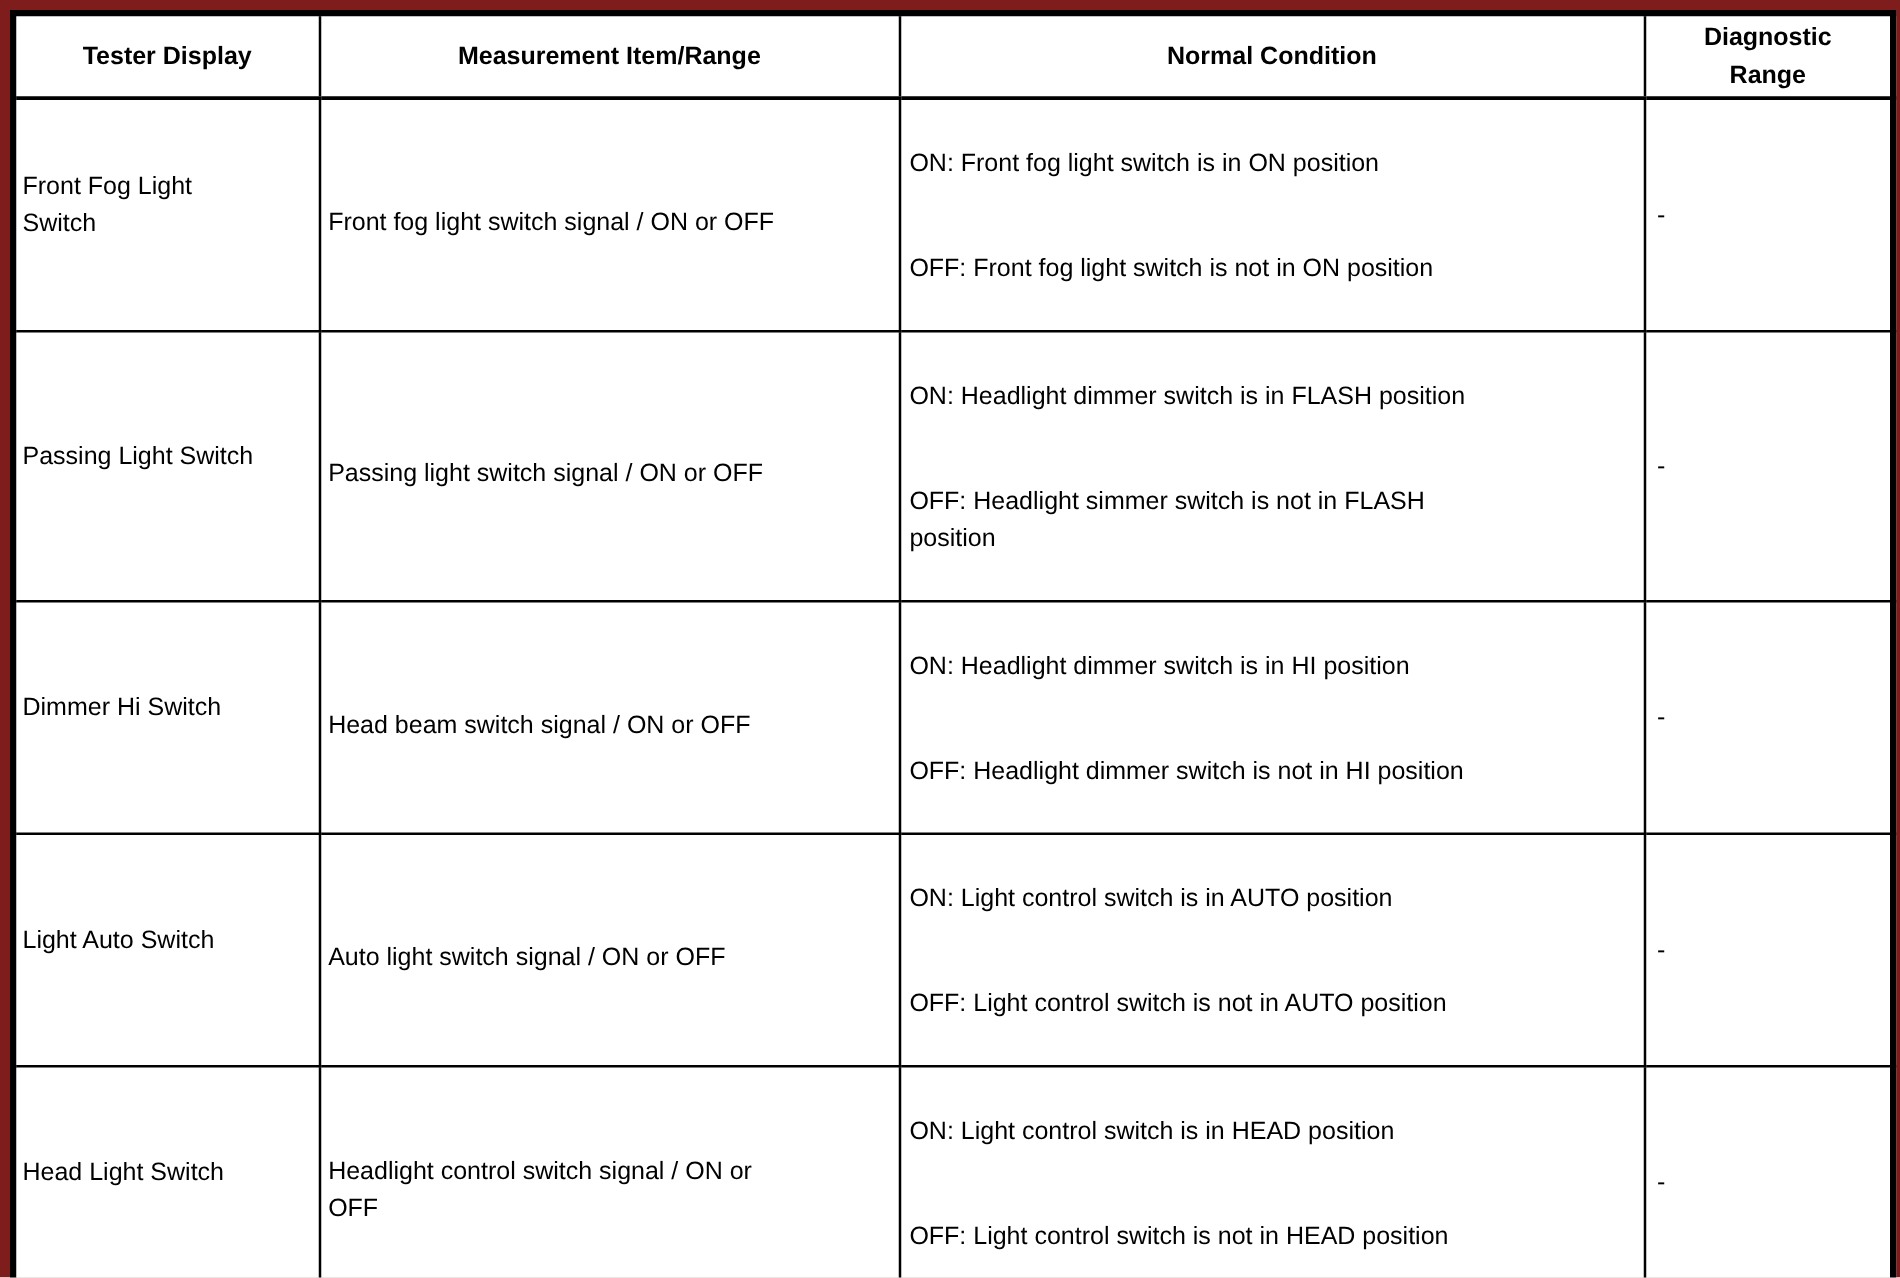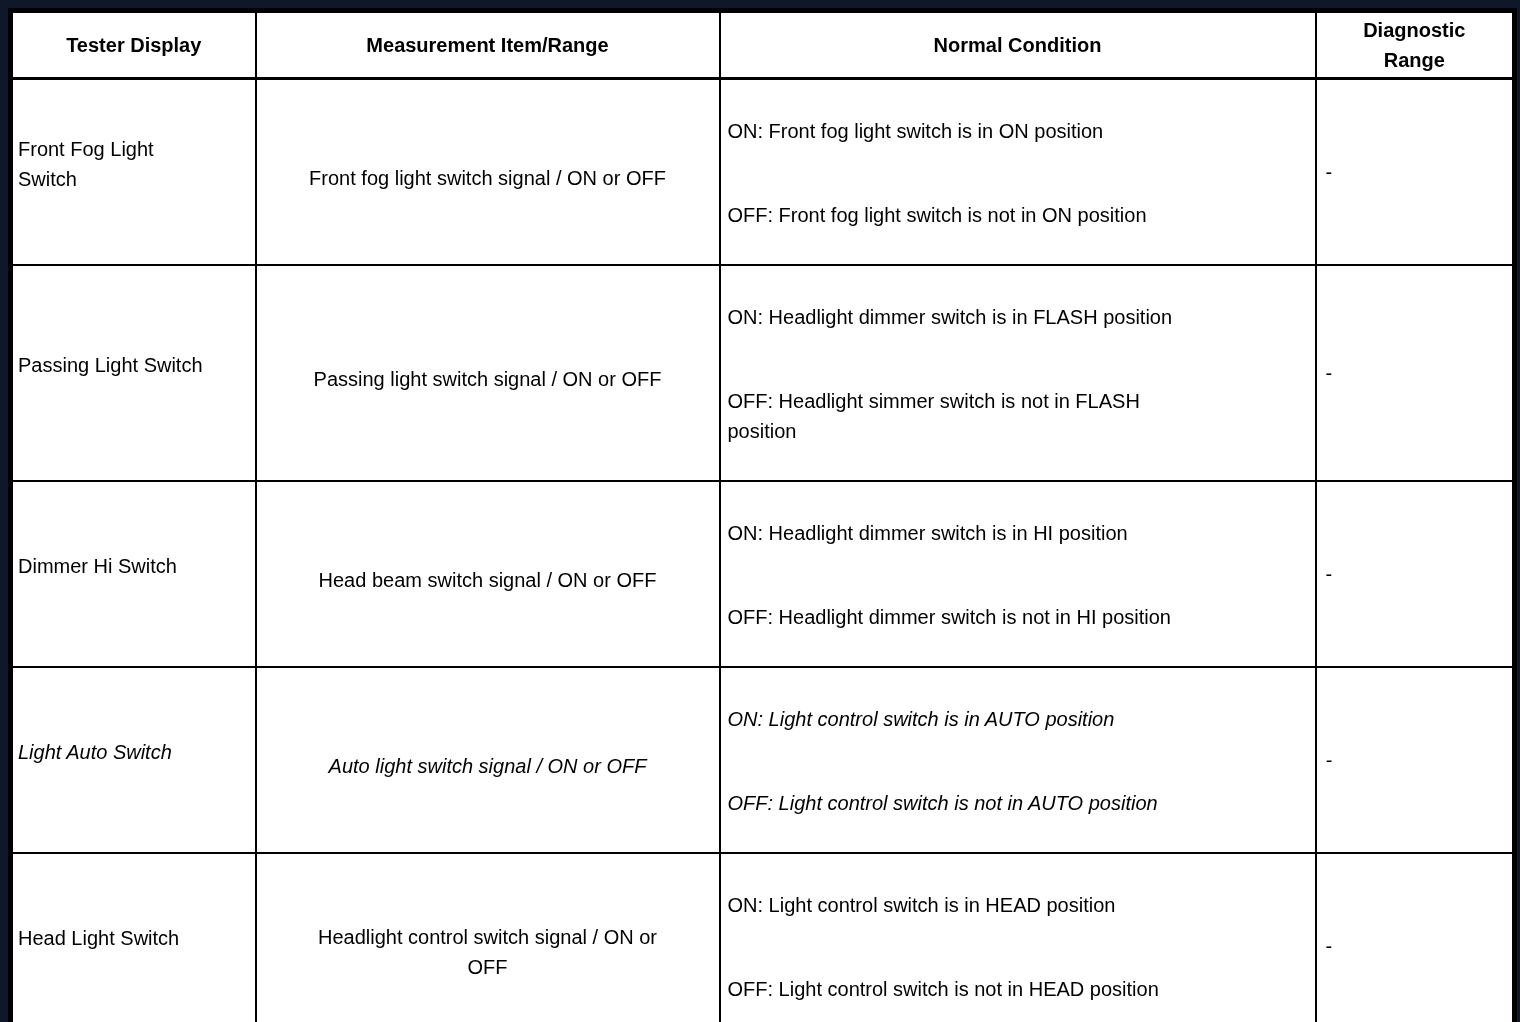--- a/index.html
+++ b/index.html
@@ -5,21 +5,21 @@
   html, body {
     margin: 0;
     padding: 0;
     background: #ffffff;
     font-family: "Liberation Sans", "DejaVu Sans", sans-serif;
     color: #000000;
   }
   .page {
     width: 1520px;
     height: 1022px;
-    background: #0f172a;
+    background: #7f1d1d;
     box-sizing: border-box;
     padding: 8px;
   }
   table.spec {
     border-collapse: collapse;
     table-layout: fixed;
     width: 1504px;
     background: #ffffff;
   }
   table.spec col.c1 { width: 245px; }
@@ -44,40 +44,40 @@
     font-weight: bold;
     text-align: center;
     height: 66px;
     padding: 2px 4px;
   }
   td.tester {
     text-align: left;
     padding: 2px 4px 19px 5px;
   }
   td.item {
-    text-align: center;
+    text-align: left;
     padding: 14px 6px 2px 6px;
   }
   td.cond {
     vertical-align: top;
     padding: 6px 6px 4px 7px;
   }
   td.cond .cond-off {
     margin-top: 24px;
   }
   td.note {
     text-align: left;
     padding: 2px 4px 2px 9px;
   }
 
   
   tr.r1 td { height: 100px; margin-left: 41px; }
   tr.r2 td { height: 124px; }
   tr.r3 td { height: 97px; }
-  tr.r4 td { height: 97px; font-style: italic; }
+  tr.r4 td { height: 97px; }
   tr.r5 td { height: 98px; }
 </style>
 </head>
 <body>
 
 <div class="page">
   <table class="spec">
     <colgroup>
       <col class="c1">
         <col class="c2">

